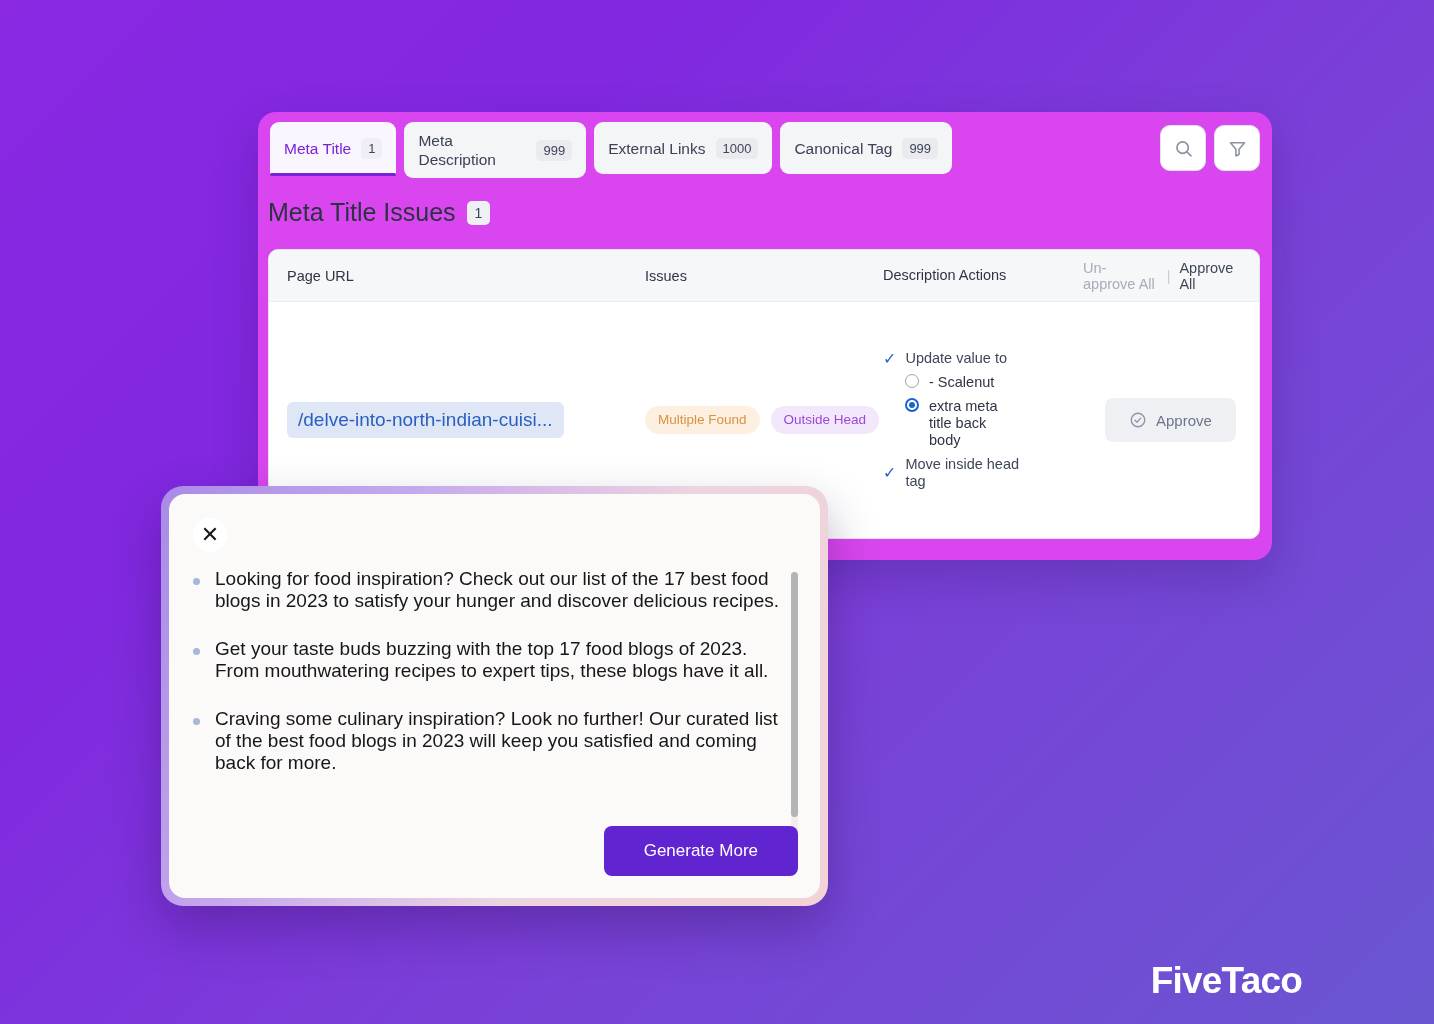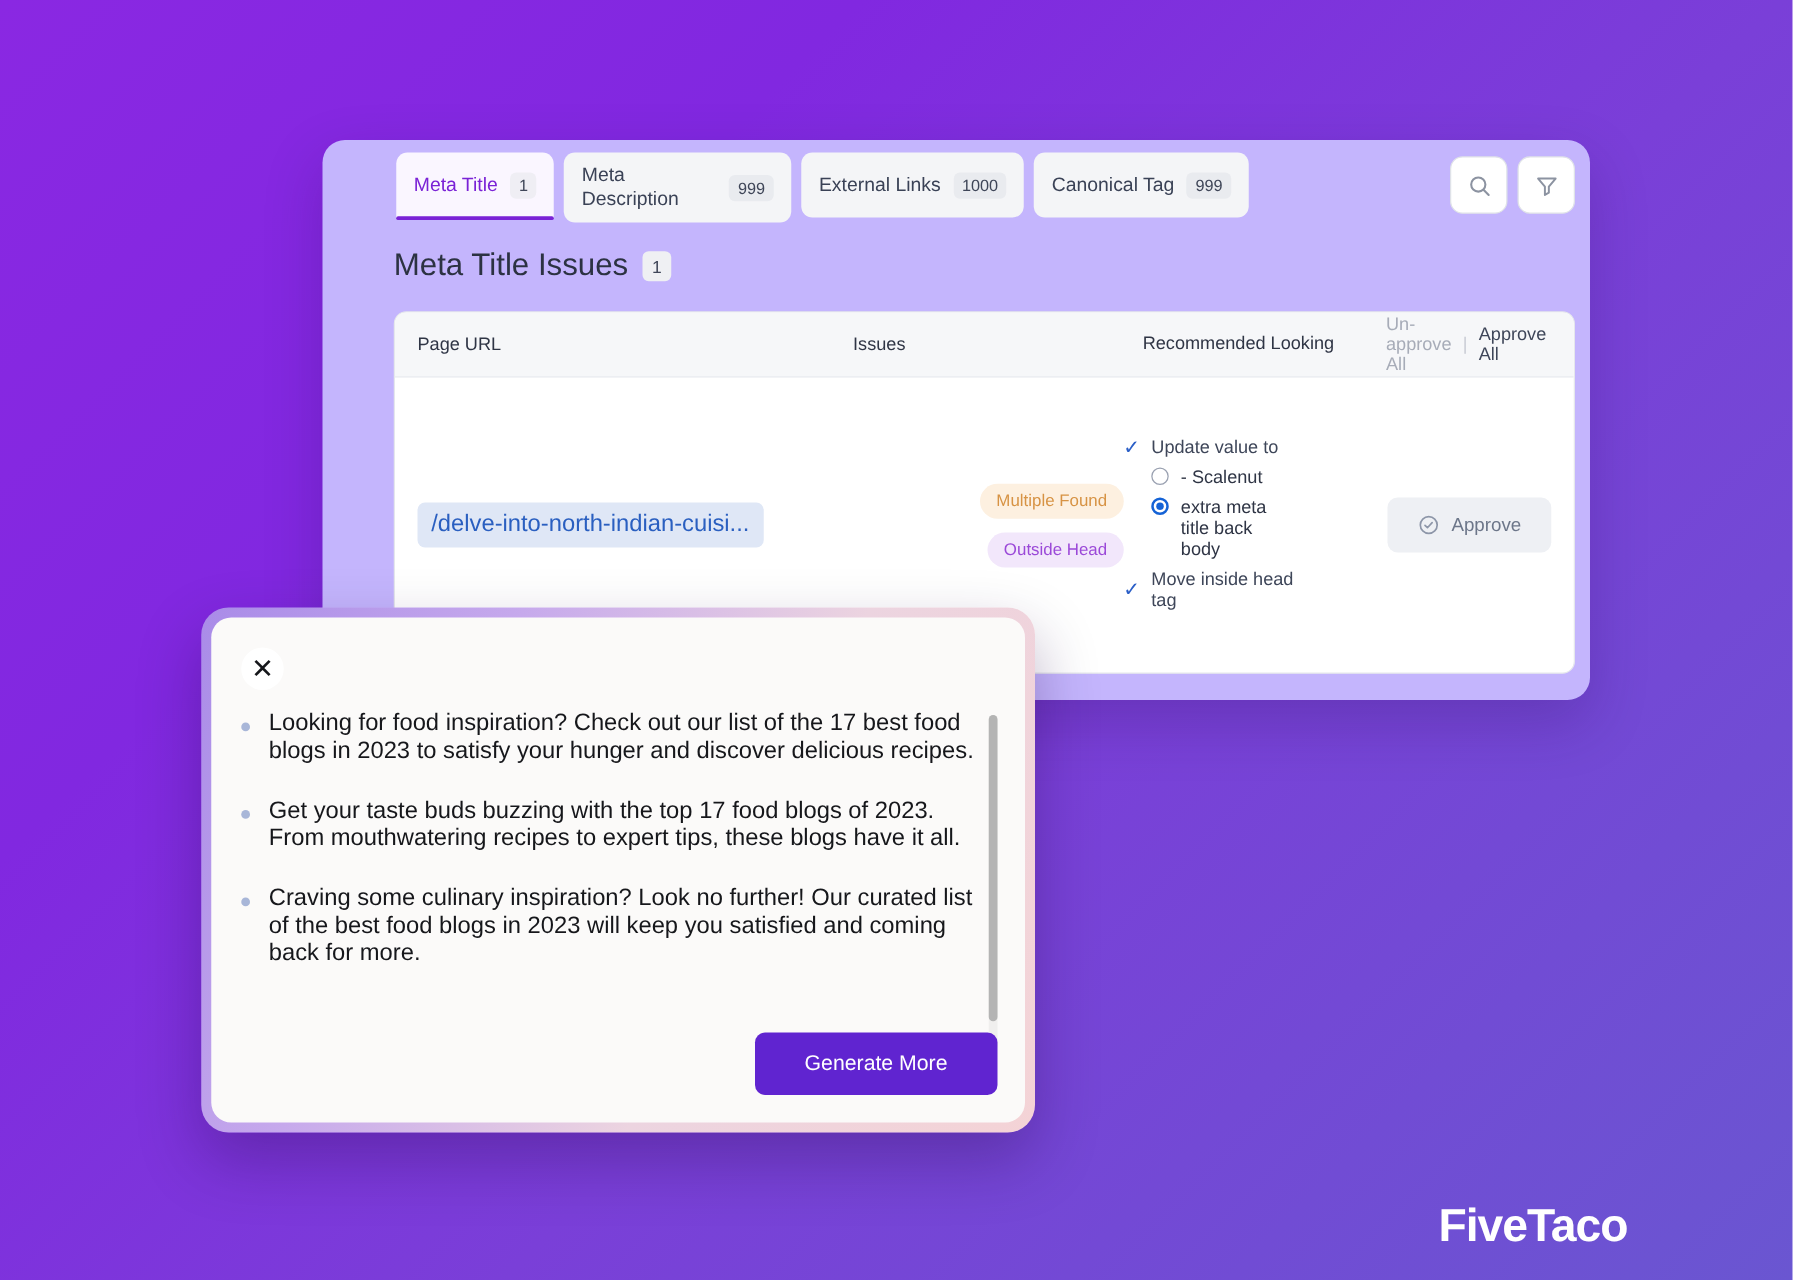--- a/index.html
+++ b/index.html
@@ -11,25 +11,24 @@
   body {
     background: linear-gradient(135deg, #8a28e2 0%, #8128e0 28%, #7a3fd8 58%, #6a56d1 100%);
     position: relative;
   }
 
   
   .app-panel {
     position: absolute;
     left: 258px; top: 112px;
     width: 1014px; height: 448px;
-    background: #c4b5fd;
+    background: #d946ef;
     border-radius: 18px;
     box-shadow: 0 18px 46px rgba(40, 10, 80, 0.22);
     overflow: hidden;
-    padding-left: 47px;
   }
 
   
   .tabbar {
     display: flex;
     align-items: flex-start;
     padding: 10px 12px 0 12px;
     gap: 8px;
     height: 68px;
   }
@@ -154,22 +153,21 @@
     background: #dfe7f6;
     color: #2a5fc0;
     font-size: 19px;
     border-radius: 6px;
     padding: 7px 11px;
     cursor: pointer;
   }
   .cell-issues {
     width: 238px;
     display: flex;
-    flex-direction: column;
-    align-items: flex-end;
+    align-items: flex-start;
     gap: 11px;
   }
   .chip {
     font-size: 13.5px;
     border-radius: 14px;
     padding: 6px 13px;
     line-height: 16px;
   }
   .chip-orange { background: #fdf0e0; color: #d79344; }
   .chip-purple { background: #f2e7fb; color: #9b49d8; }
@@ -383,21 +381,21 @@
   <div class="page-head">
     <span class="page-title">Meta Title Issues</span>
     <span class="page-count">1</span>
   </div>
 
   <div class="table-card">
 
     <div class="thead">
       <div class="th col-url">Page URL</div>
       <div class="th col-issue">Issues</div>
-      <div class="th col-rec">Recommended Looking</div>
+      <div class="th col-rec">Description Actions</div>
       <div class="th-actions">
         <span class="link-muted">Un-approve All</span>
         <span class="link-sep">|</span>
         <span class="link-dark">Approve All</span>
       </div>
     </div>
 
     <div class="trow">
 
       <div class="cell-url">

